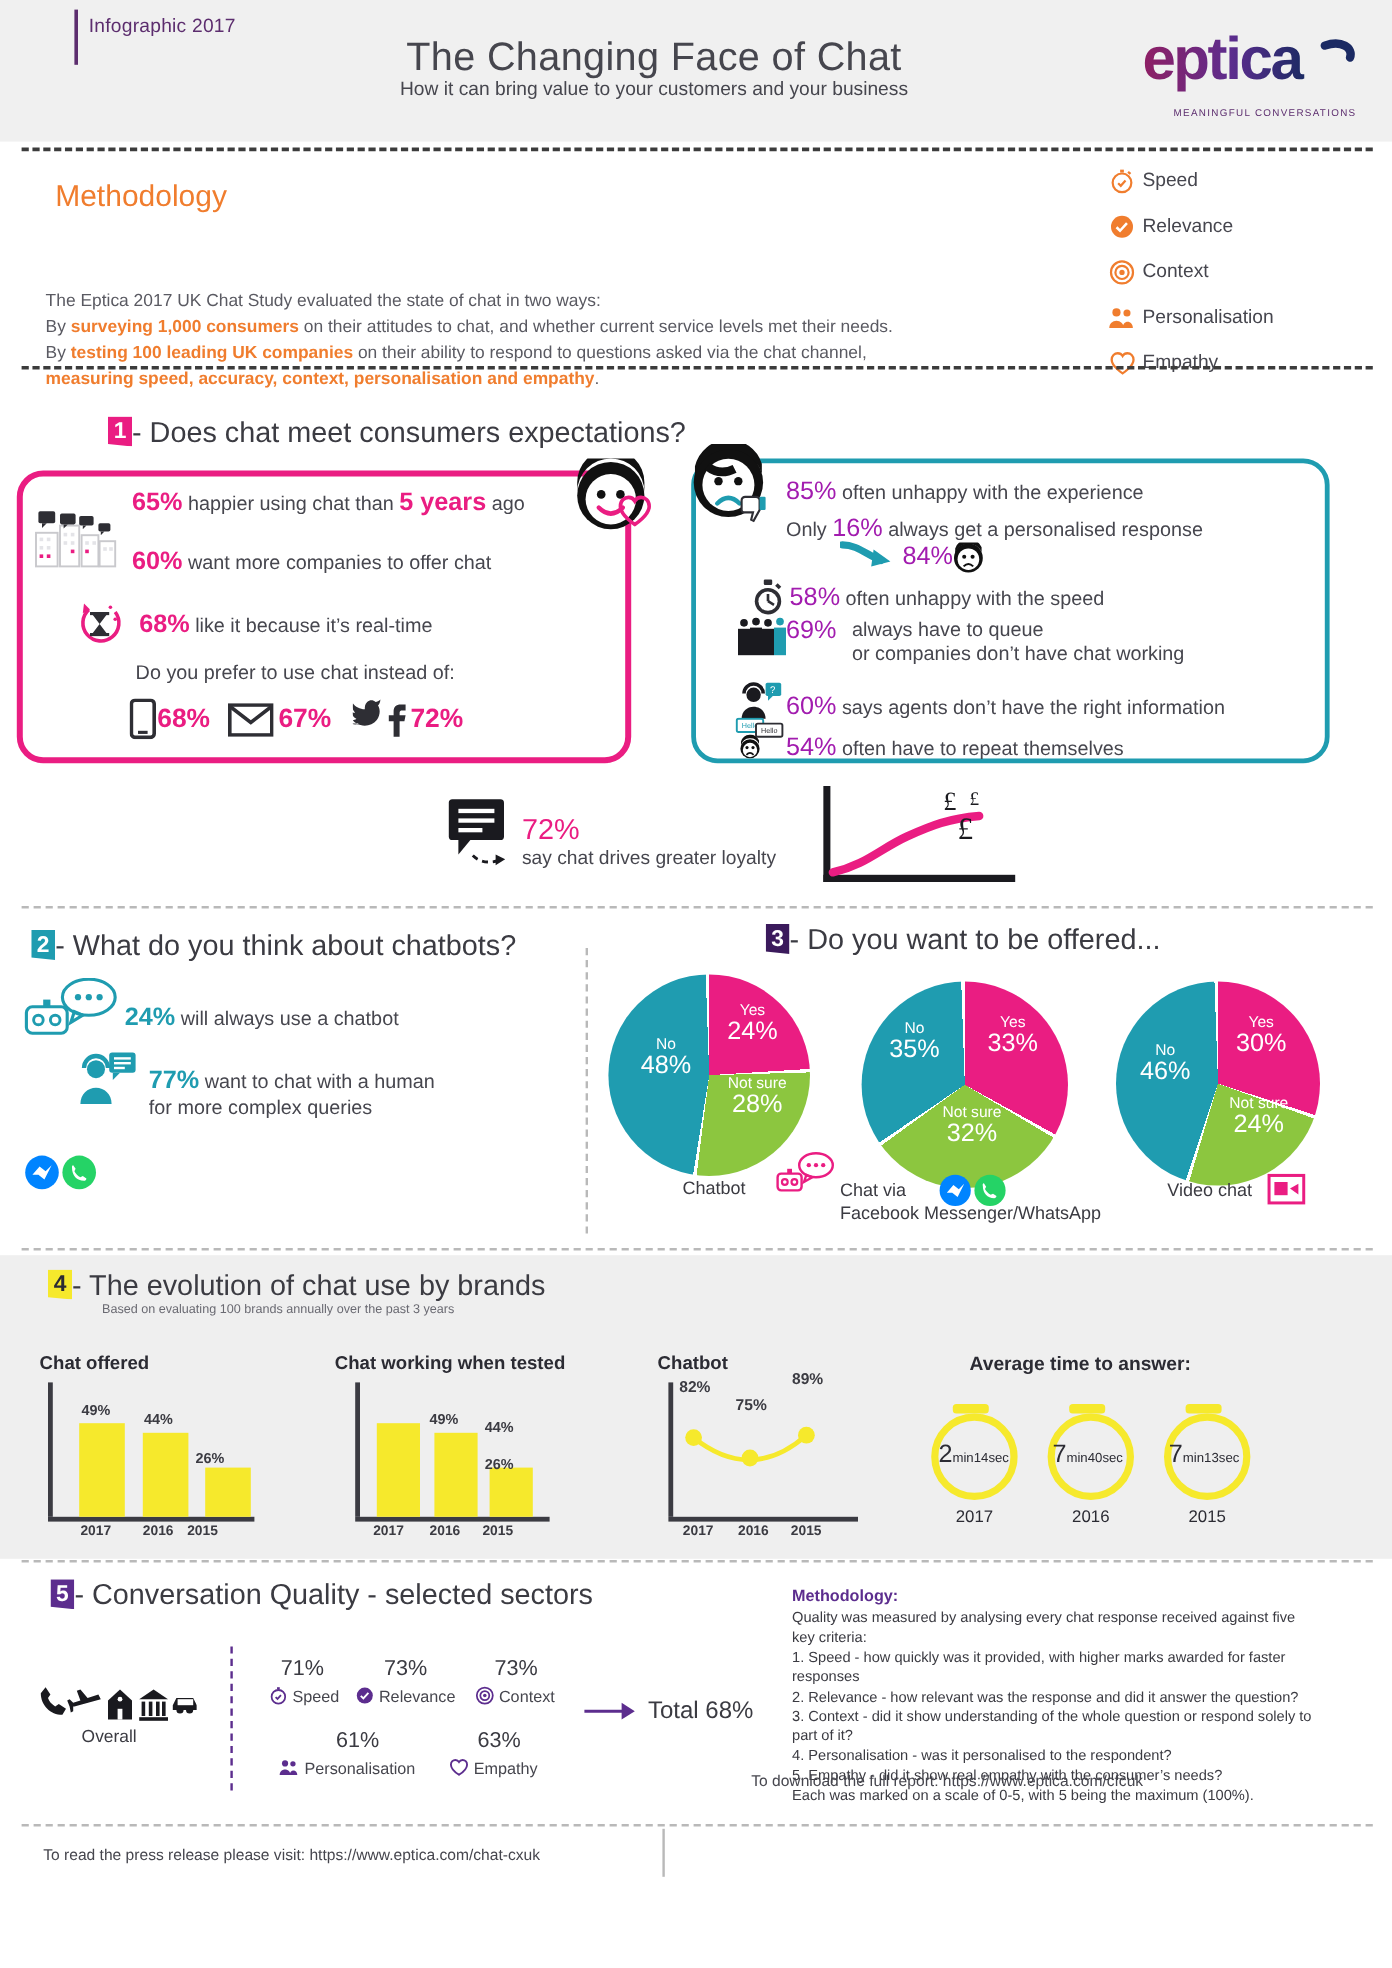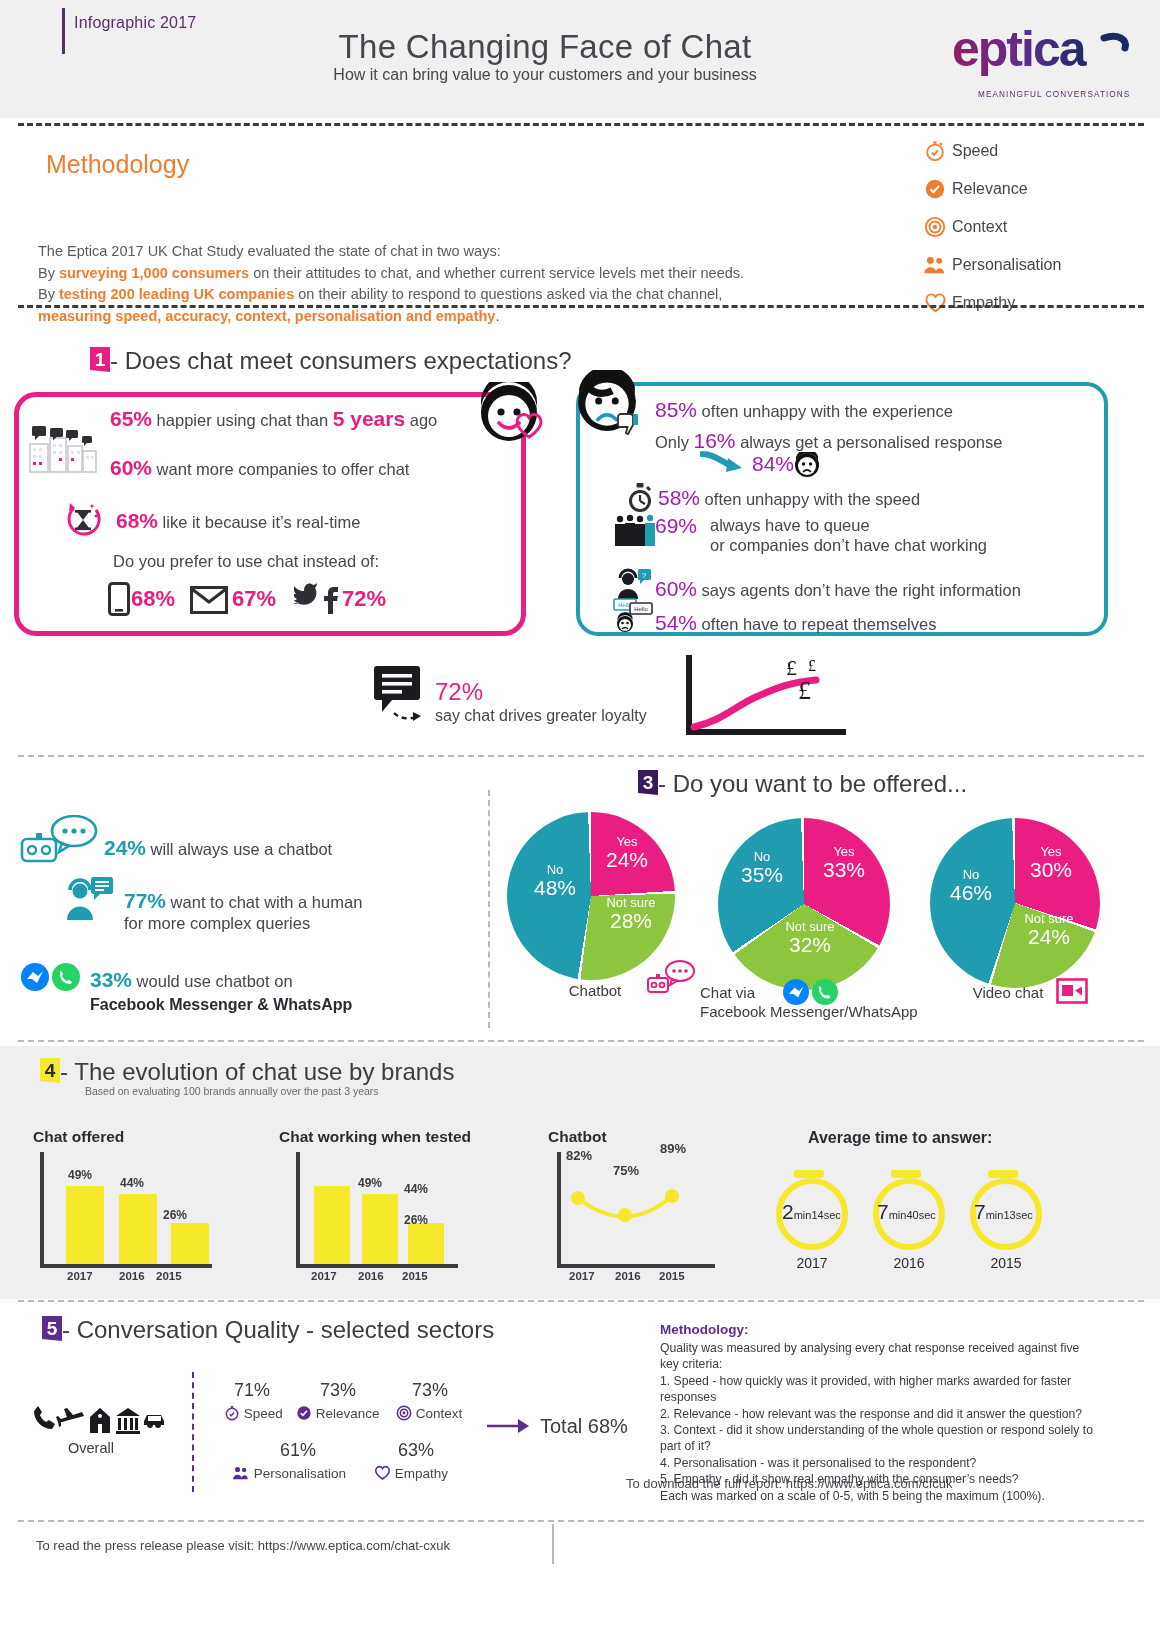--- a/index.html
+++ b/index.html
@@ -150,21 +150,21 @@
 
   <div class="dash" style="top:123px"></div>
 
   <div class="meth-title">Methodology</div>
   <div class="meth-body">
     <div>The Eptica 2017 UK Chat Study evaluated the state of chat in two ways:</div>
     <div>
       <span>By </span><b>surveying 1,000 consumers</b><span> on their attitudes to chat, and whether current service levels met their needs.</span>
     </div>
     <div>
-      <span>By </span><b>testing 200 leading UK companies</b><span> on their ability to respond to questions asked via the chat channel,</span>
+      <span>By </span><b>testing 100 leading UK companies</b><span> on their ability to respond to questions asked via the chat channel,</span>
     </div>
     <div>
       <b>measuring speed, accuracy, context, personalisation and empathy</b><span>.</span>
     </div>
   </div>
 
   <div class="criteria">
     <div class="crit-row">
       <span class="crit-ico">
         <svg width="22" height="22" viewBox="0 0 24 24">
@@ -426,20 +426,23 @@
     <rect x="0" y="0" width="6" height="80" fill="#1a1a1f"></rect>
     <rect x="0" y="74" width="160" height="6" fill="#1a1a1f"></rect>
     <path d="M8 72 C35 66 48 52 70 42 C90 33 105 27 130 25" stroke="#ea1d82" stroke-width="7" fill="none" stroke-linecap="round"></path>
     <text x="100" y="20" font-size="22" fill="#1a1a1f" font-family="Liberation Serif, serif">£</text>
     <text x="122" y="16" font-size="16" fill="#1a1a1f" font-family="Liberation Serif, serif">£</text>
     <text x="112" y="44" font-size="26" fill="#1a1a1f" font-family="Liberation Serif, serif">£</text>
   </svg>
 
   <div class="dash light" style="top:755px"></div>
 
+  <div class="s-head" style="left:26px; top:775px;">
+    <span class="numbox" style="background:#1f9cb0">2</span><span class="t">- What do you think about chatbots?</span>
+  </div>
 
   <svg style="position:absolute; left:18px; top:815px;" width="82" height="52" viewBox="0 0 82 52">
     <rect x="4" y="24" width="34" height="22" rx="5" fill="none" stroke="#1f9cb0" stroke-width="2.6"></rect>
     <circle cx="14" cy="35" r="4" fill="none" stroke="#1f9cb0" stroke-width="2.4"></circle>
     <circle cx="28" cy="35" r="4" fill="none" stroke="#1f9cb0" stroke-width="2.4"></circle>
     <rect x="18" y="18" width="6" height="6" fill="#1f9cb0"></rect>
     <ellipse cx="56" cy="16" rx="22" ry="15" fill="none" stroke="#1f9cb0" stroke-width="2.6"></ellipse>
     <path d="M44 28 l-3 9 10 -6z" fill="none" stroke="#1f9cb0" stroke-width="2.6"></path>
     <circle cx="47" cy="16" r="2.6" fill="#1f9cb0"></circle>
       <circle cx="56" cy="16" r="2.6" fill="#1f9cb0"></circle>
@@ -465,24 +468,20 @@
     <span class="tlb">77%</span><span> want to chat with a human</span>
     <div>for more complex queries</div>
   </div>
 
   <svg style="position:absolute; left:20px; top:962px;" width="62" height="30" viewBox="0 0 62 30">
     <circle cx="15" cy="15" r="14" fill="#0084ff"></circle>
     <path d="M7 17l6-7 5 4 5-5-6 12-5-4z" fill="#fff"></path>
     <circle cx="46" cy="15" r="14" fill="#25d366"></circle>
     <path d="M40 11c0 7 4 11 10 11 1 0 2-1 2-2l-3-2-2 1c-2-1-4-3-5-5l1-2-2-3c-1 0-1 1-1 2z" fill="#fff"></path>
   </svg>
-  <div class="s2-item" style="left:90px; top:968px; line-height:24px;">
-    <span class="tlb">33%</span><span> would use chatbot on</span>
-    <div style="font-weight:700; font-size:16px; color:#2b2b33">Facebook Messenger &amp; WhatsApp</div>
-  </div>
 
   <div style="position:absolute; left:488px; top:790px; width:0; height:238px; border-left:2px dashed #b9b9b9;"></div>
 
   <div class="s-head" style="left:638px; top:770px;">
     <span class="numbox" style="background:#3b1a5c">3</span><span class="t">- Do you want to be offered...</span>
   </div>
 
   <div class="pie" style="left:507px; top:812px; width:168px; height:168px;
               background: conic-gradient(from 0deg,
                 #ea1d82 0deg 86.4deg,

